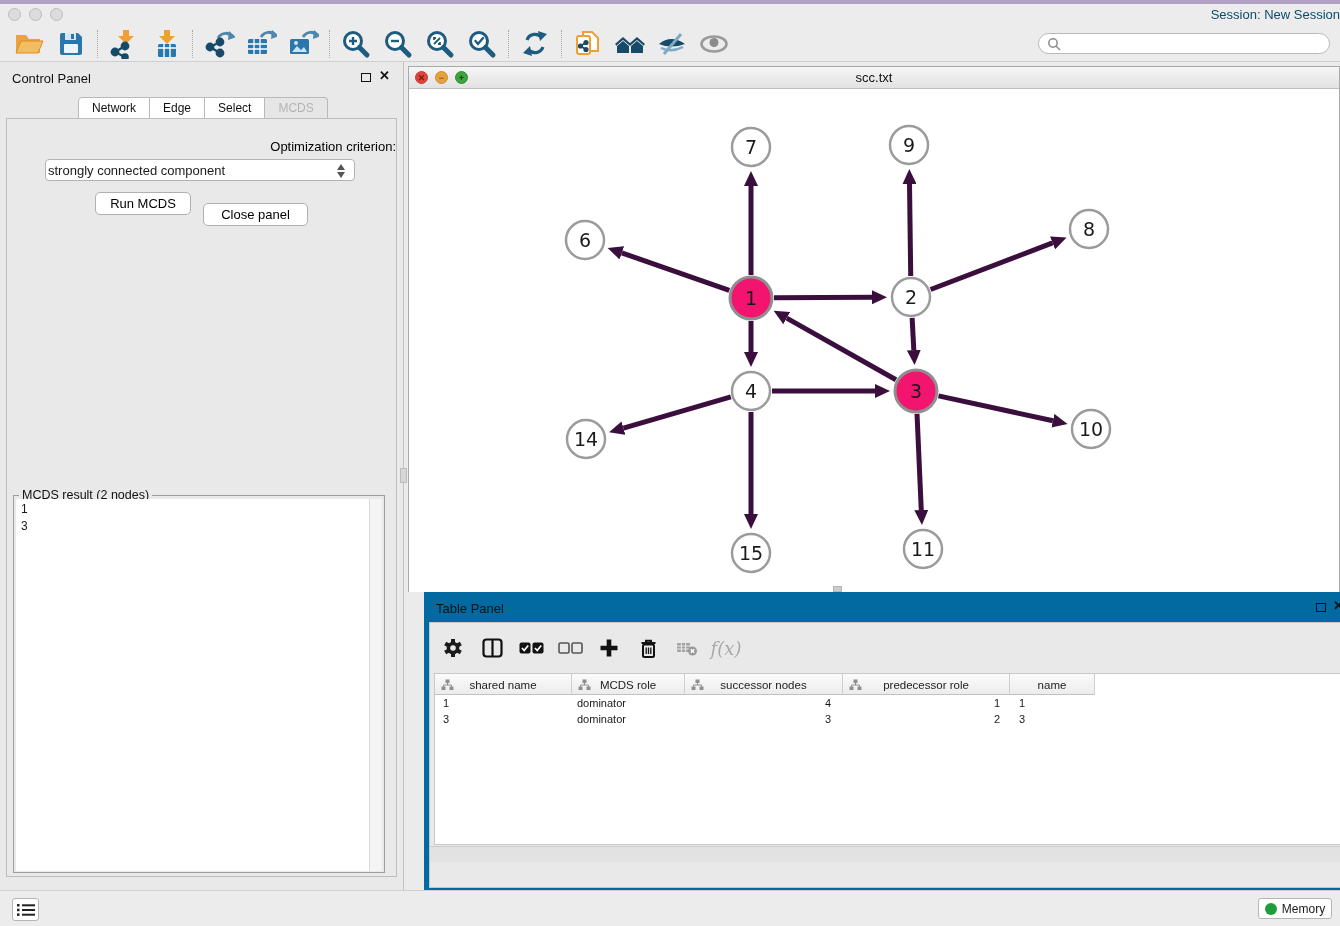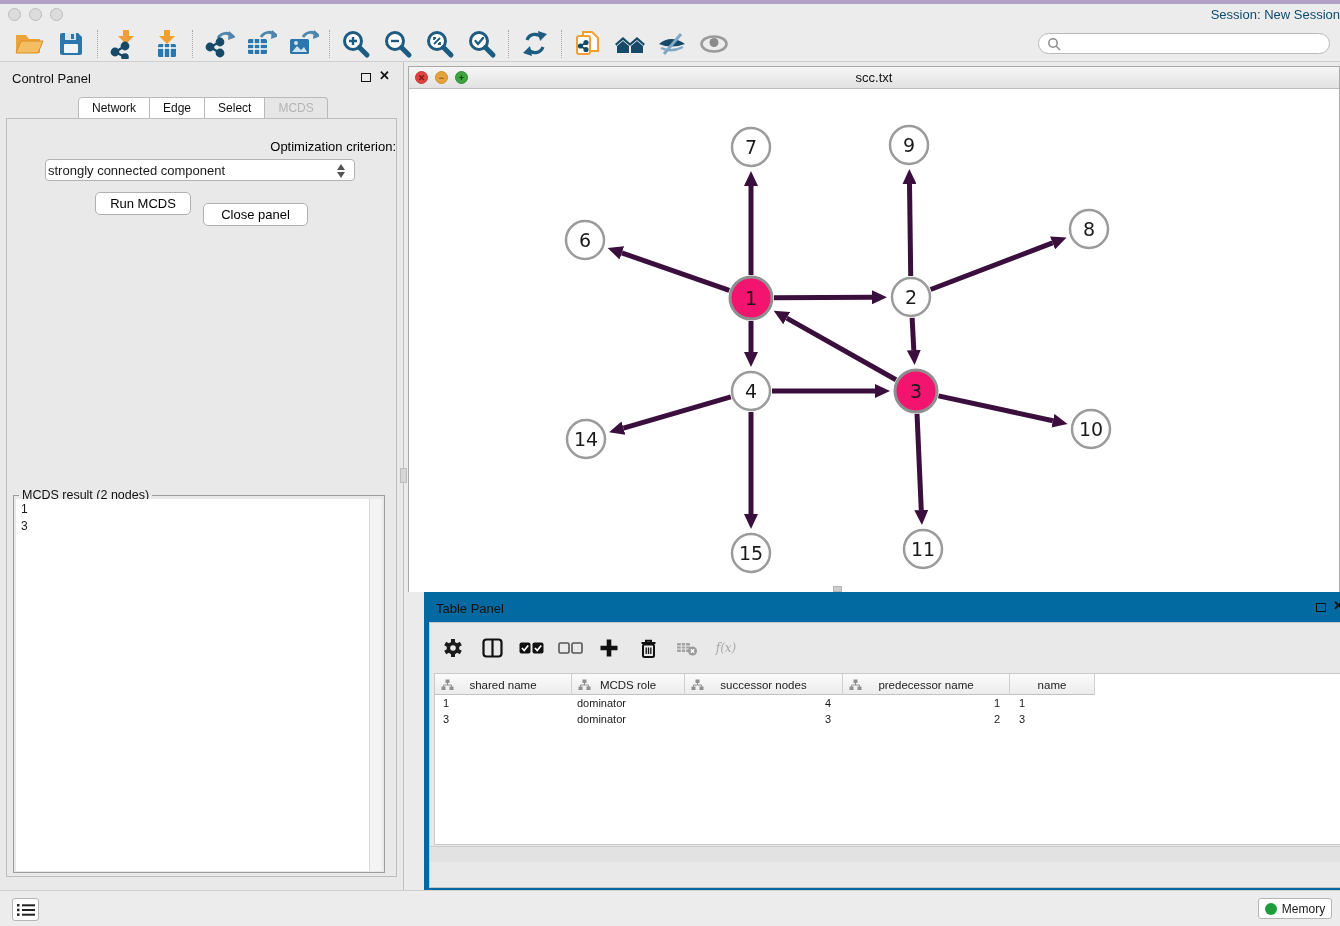--- a/index.html
+++ b/index.html
@@ -87,21 +87,21 @@
   .nw-canvas { position:absolute; left:0; top:22px; width:930px; height:503px; background:#fff; }
   .canvas-scroll-handle { position:absolute; left:424px; top:497px; width:9px; height:6px; background:#cccccc; border:1px solid #b5b5b5; }
   .splitter-handle { position:absolute; left:400px; top:468px; width:7px; height:15px; background:#d6d6d6; border:1px solid #bdbdbd; }
 
   
   .table-panel { position:absolute; left:424px; top:592px; width:932px; height:298px; background:#0369a1; }
   .tp-float { right:30px; } .tp-close { right:12px; }
   .tp-container { position:absolute; left:5px; top:30px; width:921px; height:266px; border:1px solid #c6c6c6; background:#e9e9e9; }
   .tp-toolbar { position:absolute; left:12px; top:4px; height:42px; display:flex; align-items:center; gap:17px; }
   .tp-tool { width:22px; display:flex; justify-content:center; align-items:center; }
-  .fx-label { font-family:"DejaVu Serif", serif; font-style:italic; font-size:12px; color:#a9a9a9; }
+  .fx-label { font-family:"DejaVu Serif", serif; font-style:italic; font-size:18px; color:#a9a9a9; }
 
   .table-area { position:absolute; left:4px; top:50px; width:913px; height:172px; background:#fff; border:1px solid #c9c9c9; }
   .thead { position:absolute; left:0; top:0; height:21px; display:flex; background:linear-gradient(#fbfbfb,#ececec); border-bottom:1px solid #c2c2c2; }
   .th { position:relative; height:21px; display:flex; align-items:center; justify-content:center; font-size:11.5px; color:#222; border-right:1px solid #cfcfcf; }
   .th .tree-ic { position:absolute; left:6px; top:5px; }
   .c0 { width:137px; } .c1 { width:113px; } .c2 { width:158px; } .c3 { width:167px; } .c4 { width:85px; }
   .trow { display:flex; height:16px; font-size:11px; align-items:center; }
   .tcell { overflow:hidden; white-space:nowrap; }
   .trow .c0 { padding-left:8px; }
   .trow .c1 { padding-left:5px; }
@@ -531,21 +531,21 @@
           <span class="tree-ic">
               <svg width="13" height="12" viewBox="0 0 13 12">
                 <g fill="#8f8f8f">
                   <rect x="4.5" y="0.5" width="4" height="3.5"></rect>
                   <rect x="0.5" y="7.5" width="4" height="3.5"></rect>
                   <rect x="8.5" y="7.5" width="4" height="3.5"></rect>
                 </g>
                 <path d="M6.5 4 v2 M2.5 7.5 v-1.5 h8 v1.5" fill="none" stroke="#8f8f8f" stroke-width="1"></path>
               </svg>
             </span>
-          <span>predecessor name</span>
+          <span>predecessor role</span>
         </div>
         <div class="th c4">
           <span>name</span>
         </div>
       </div>
       <div id="table-rows" style="position:absolute; left:0; top:21px; width:100%;">
           <div class="trow">
             <div class="tcell c0">1</div>
             <div class="tcell c1">dominator</div>
             <div class="tcell c2">4</div>

